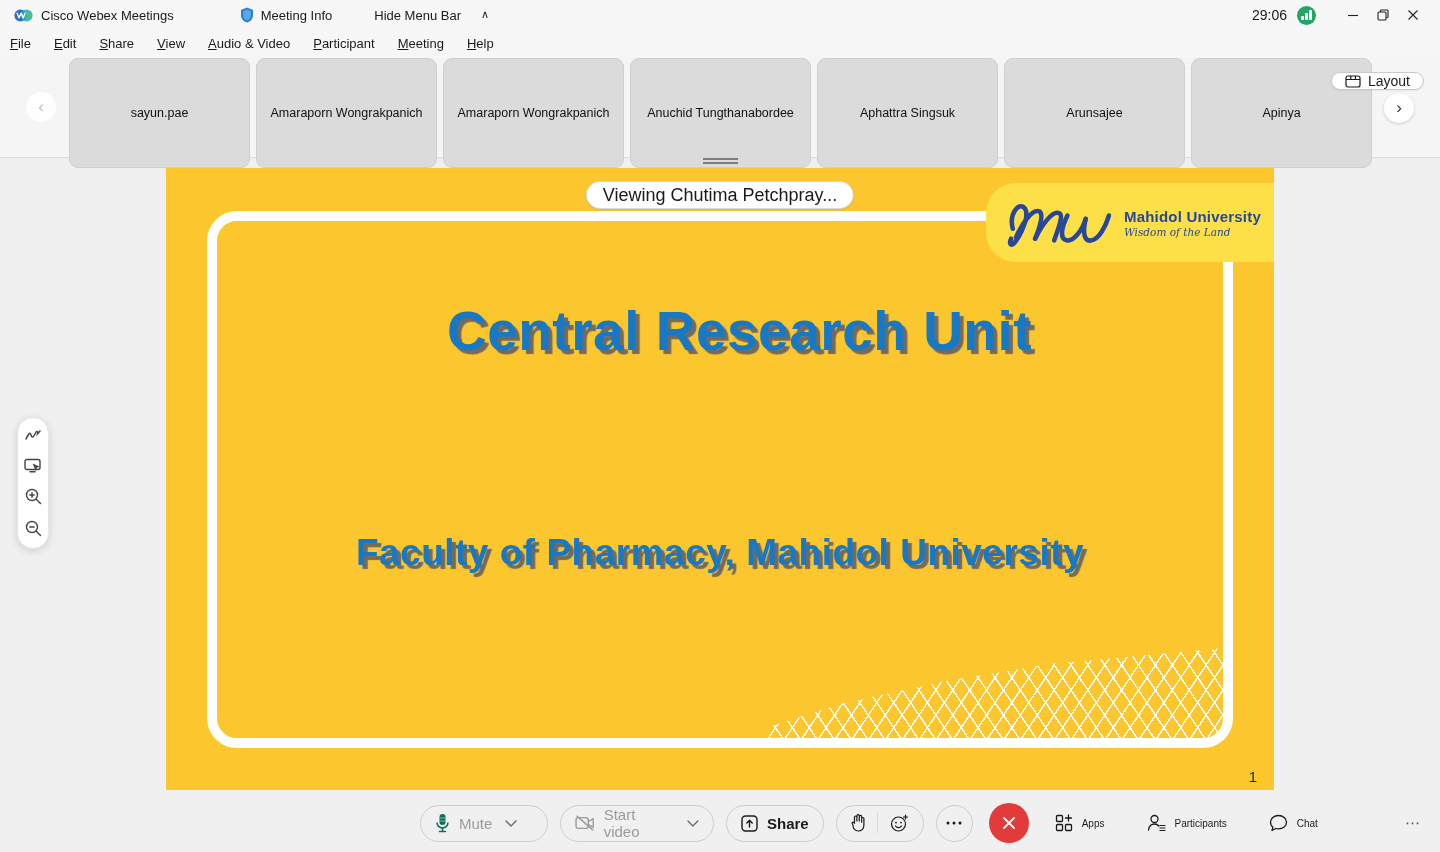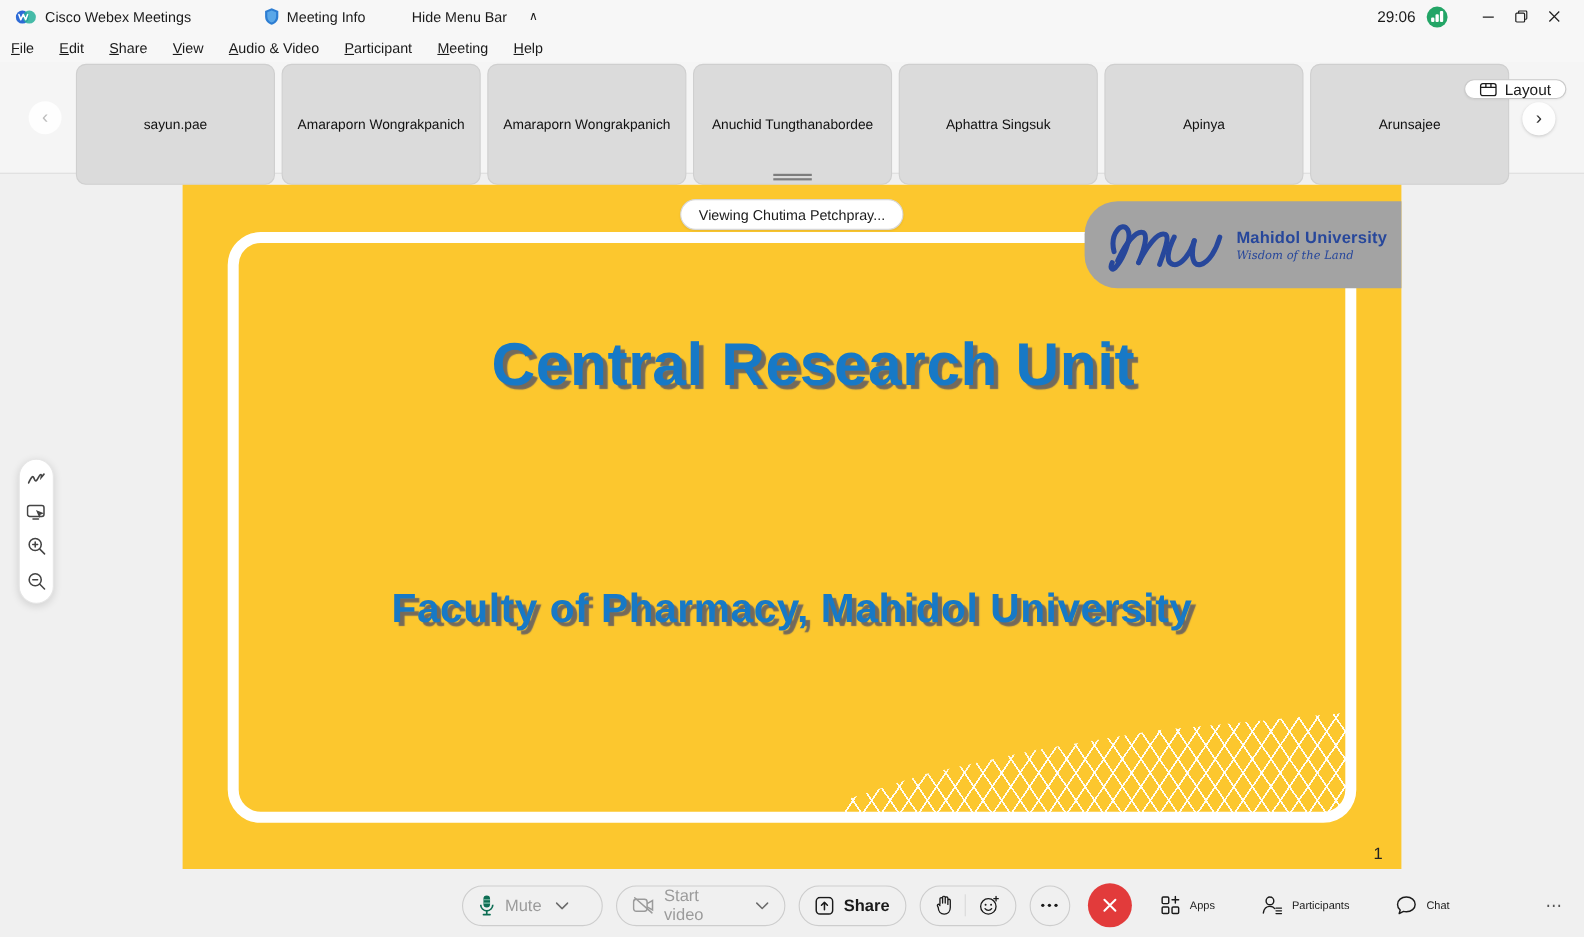--- a/index.html
+++ b/index.html
@@ -43,25 +43,25 @@
   .layout-btn { position:absolute; right:16px; top:15px; height:18px; background:#fff; border:1px solid #C9C9C9;
                 border-radius:15px; display:flex; align-items:center; gap:7px; padding:0 13px; font-size:14px;
                 z-index:6; box-shadow:0 1px 2px rgba(0,0,0,.06); }
 
   
   .drag-handle { position:absolute; left:703px; top:158px; width:35px; height:6px;
                  border-top:2px solid #7d7d7d; border-bottom:2px solid #7d7d7d; }
   .slide { position:absolute; left:166px; top:168px; width:1108px; height:622px; background:#FCC72E; }
   .viewing-pill { position:absolute; left:50%; top:181px; transform:translateX(-50%); height:28px;
                   background:#fff; border:1px solid #D8D8D8; border-radius:14px; display:flex; align-items:center;
-                  padding:0 16px; font-size:13px; z-index:7; box-shadow:0 1px 2px rgba(0,0,0,.08); white-space:nowrap; }
+                  padding:0 16px; font-size:18px; z-index:7; box-shadow:0 1px 2px rgba(0,0,0,.08); white-space:nowrap; }
 
   .frame { position:absolute; left:41px; top:43px; width:1026px; height:537px;
            border:10px solid #fff; border-radius:30px; }
-  .logo-box { position:absolute; right:0; top:15px; width:288px; height:79px; background:#a3a3a3;
+  .logo-box { position:absolute; right:0; top:15px; width:288px; height:79px; background:#fde047;
               border-radius:30px 0 0 30px; display:flex; align-items:center; z-index:3; padding-left:20px; gap:10px; }
   .mu-glyph { width:108px; height:58px; flex:none; }
   .logo-text .name { font-size:15px; font-weight:bold; color:#27479B; letter-spacing:.2px; }
   .logo-text .tagline { font-size:10.5px; font-style:italic; font-family:"DejaVu Serif", serif; color:#27479B; margin-top:1px; }
 
   .slide-line { position:absolute; left:0; width:100%; text-align:center; font-weight:bold; color:#1779C6;
                 text-shadow:4px 4px 1px rgba(64,70,110,.72); letter-spacing:.5px; }
   .title1 { top:131px; font-size:55px;padding-left:39px; }
   .title2 { top:250px; font-size:55px; }
   .subtitle { top:364px; font-size:37px; }
@@ -167,24 +167,24 @@
       <div class="tile">
         <span>Amaraporn Wongrakpanich</span>
       </div>
       <div class="tile">
         <span>Anuchid Tungthanabordee</span>
       </div>
       <div class="tile">
         <span>Aphattra Singsuk</span>
       </div>
       <div class="tile">
+        <span>Arunsajee</span>
+      </div>
+      <div class="tile">
         <span>Apinya</span>
-      </div>
-      <div class="tile">
-        <span>Arunsajee</span>
       </div>
   </div>
   <div class="strip-nav prev">
     <span>‹</span>
   </div>
   <div class="strip-nav next">
     <span>›</span>
   </div>
   <div class="layout-btn">
     <svg width="16" height="13" viewBox="0 0 16 13" fill="none" stroke="#1a1a1a" stroke-width="1.2">

